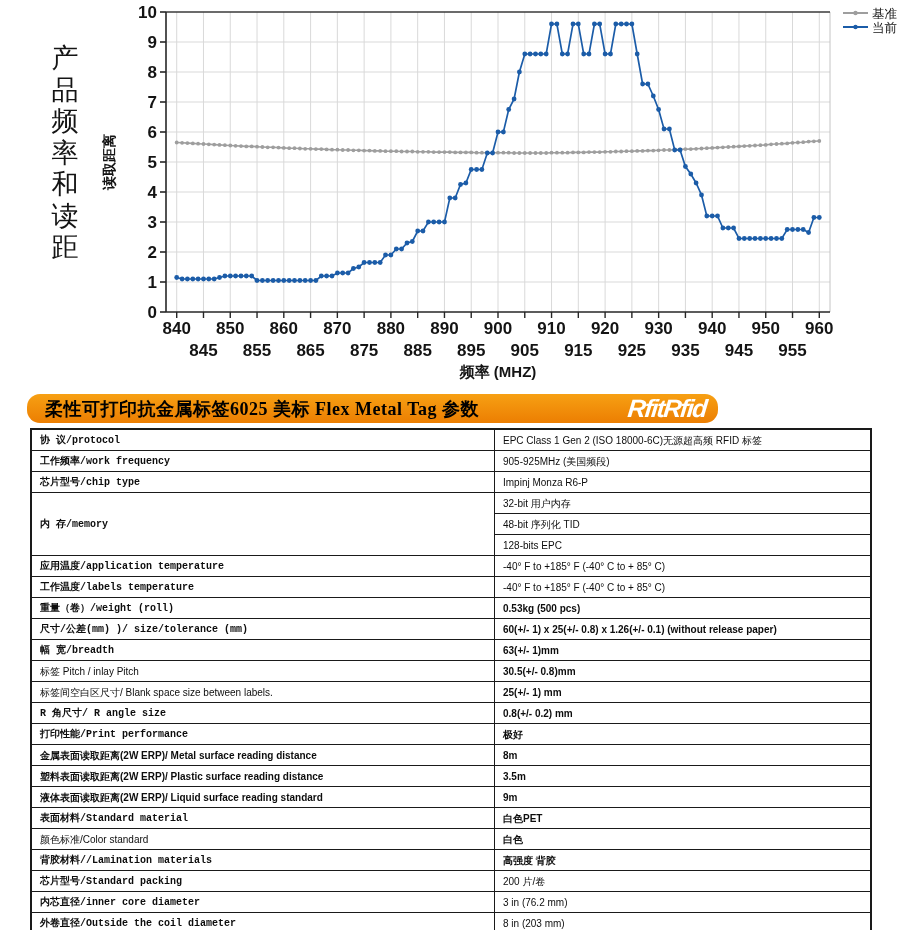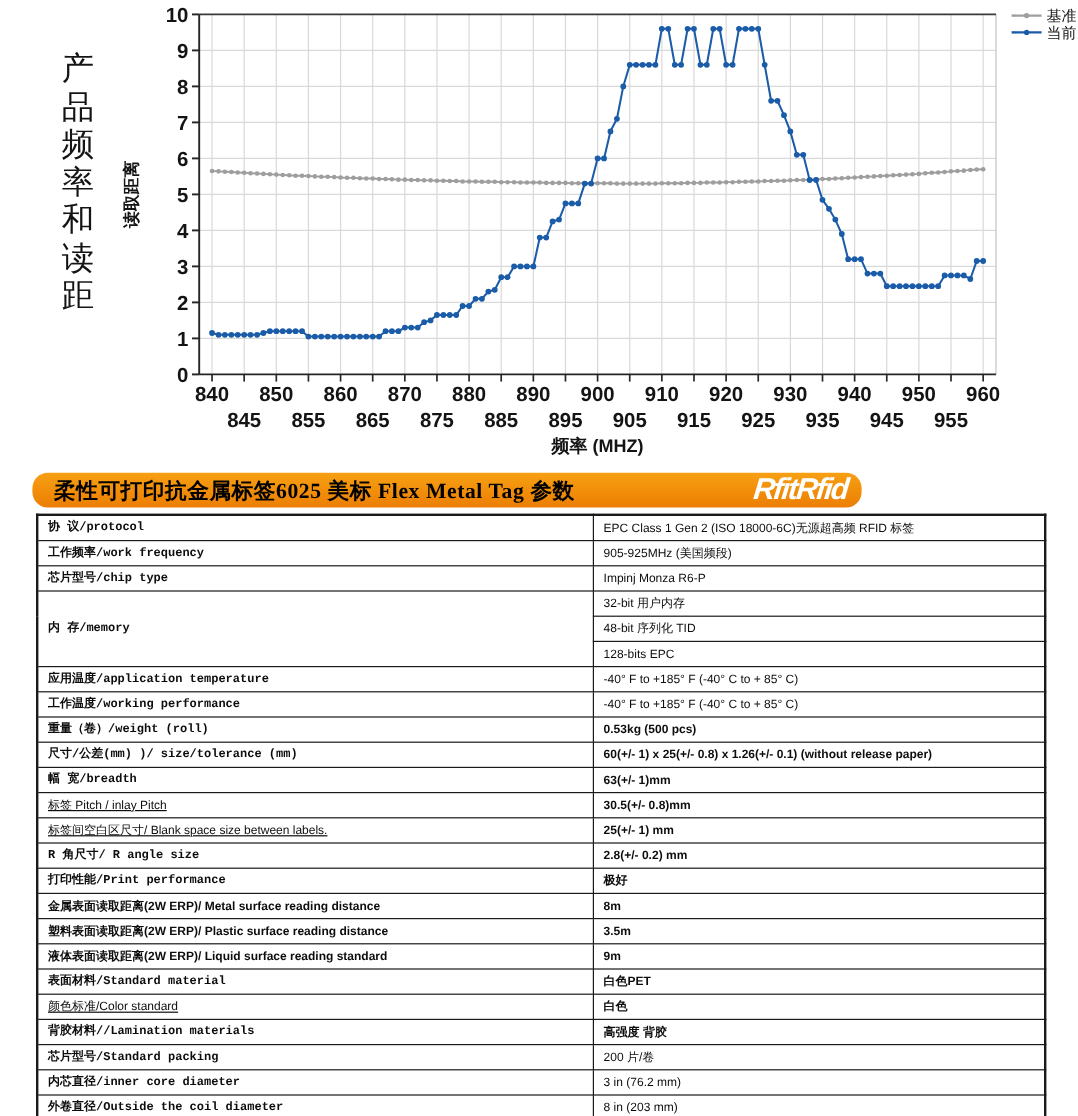--- a/index.html
+++ b/index.html
@@ -28,21 +28,21 @@
   .brand-logo{font-family:"Liberation Sans",sans-serif;font-style:italic;font-weight:800;
       font-size:25px;color:#fff;letter-spacing:-1.5px;transform:skewX(-6deg);}
 
   
   table.spec{position:absolute;left:30px;top:428px;width:842px;border-collapse:collapse;
       table-layout:fixed;border:2px solid #1a1a1a;}
   table.spec td{border:1px solid #1a1a1a;height:20px;line-height:19px;padding:0 6px 0 8px;
       font-size:10px;color:#0d0d0d;white-space:nowrap;overflow:hidden;vertical-align:middle;}
   td.lab{width:448px;}
   .lab-mono{font-family:"Liberation Mono","DejaVu Sans Mono",monospace;font-weight:700;font-size:12.5px;}
-  .lab-sans{font-family:"Liberation Sans",sans-serif;font-weight:400;text-decoration:underline;}
+  .lab-sans{font-family:"Liberation Sans",sans-serif;font-weight:400;}
   .lab-sansb{font-family:"Liberation Sans",sans-serif;font-weight:700;margin-top:36px;}
   td.val{font-family:"Liberation Sans",sans-serif;font-size:12.5px;}
   td.val.b{font-weight:700;margin-top:14px;}
 </style>
 </head>
 <body>
 
 <div class="page">
 
   <div class="side-title" id="side-title">产
@@ -451,21 +451,21 @@
           <td class="val">48-bit 序列化 TID</td>
         </tr>
         <tr>
           <td class="val">128-bits EPC</td>
         </tr>
         <tr>
           <td class="lab lab-mono">应用温度/application temperature</td>
           <td class="val">-40° F to +185° F (-40° C to + 85° C)</td>
         </tr>
         <tr>
-          <td class="lab lab-mono">工作温度/working performance</td>
+          <td class="lab lab-mono">工作温度/labels temperature</td>
           <td class="val">-40° F to +185° F (-40° C to + 85° C)</td>
         </tr>
         <tr>
           <td class="lab lab-mono">重量（卷）/weight (roll)</td>
           <td class="val b">0.53kg (500 pcs)</td>
         </tr>
         <tr>
           <td class="lab lab-mono">尺寸/公差(mm) )/ size/tolerance (mm)</td>
           <td class="val b">60(+/- 1) x 25(+/- 0.8) x 1.26(+/- 0.1) (without release paper)</td>
         </tr>
@@ -476,21 +476,21 @@
         <tr>
           <td class="lab lab-sans">标签 Pitch / inlay Pitch</td>
           <td class="val b">30.5(+/- 0.8)mm</td>
         </tr>
         <tr>
           <td class="lab lab-sans">标签间空白区尺寸/ Blank space size between labels.</td>
           <td class="val b">25(+/- 1) mm</td>
         </tr>
         <tr>
           <td class="lab lab-mono">R 角尺寸/ R  angle  size</td>
-          <td class="val b">2.8(+/- 0.2) mm</td>
+          <td class="val b">0.8(+/- 0.2) mm</td>
         </tr>
         <tr>
           <td class="lab lab-mono">打印性能/Print performance</td>
           <td class="val b">极好</td>
         </tr>
         <tr>
           <td class="lab lab-sansb">金属表面读取距离(2W ERP)/ Metal surface reading distance</td>
           <td class="val b">8m</td>
         </tr>
         <tr>

